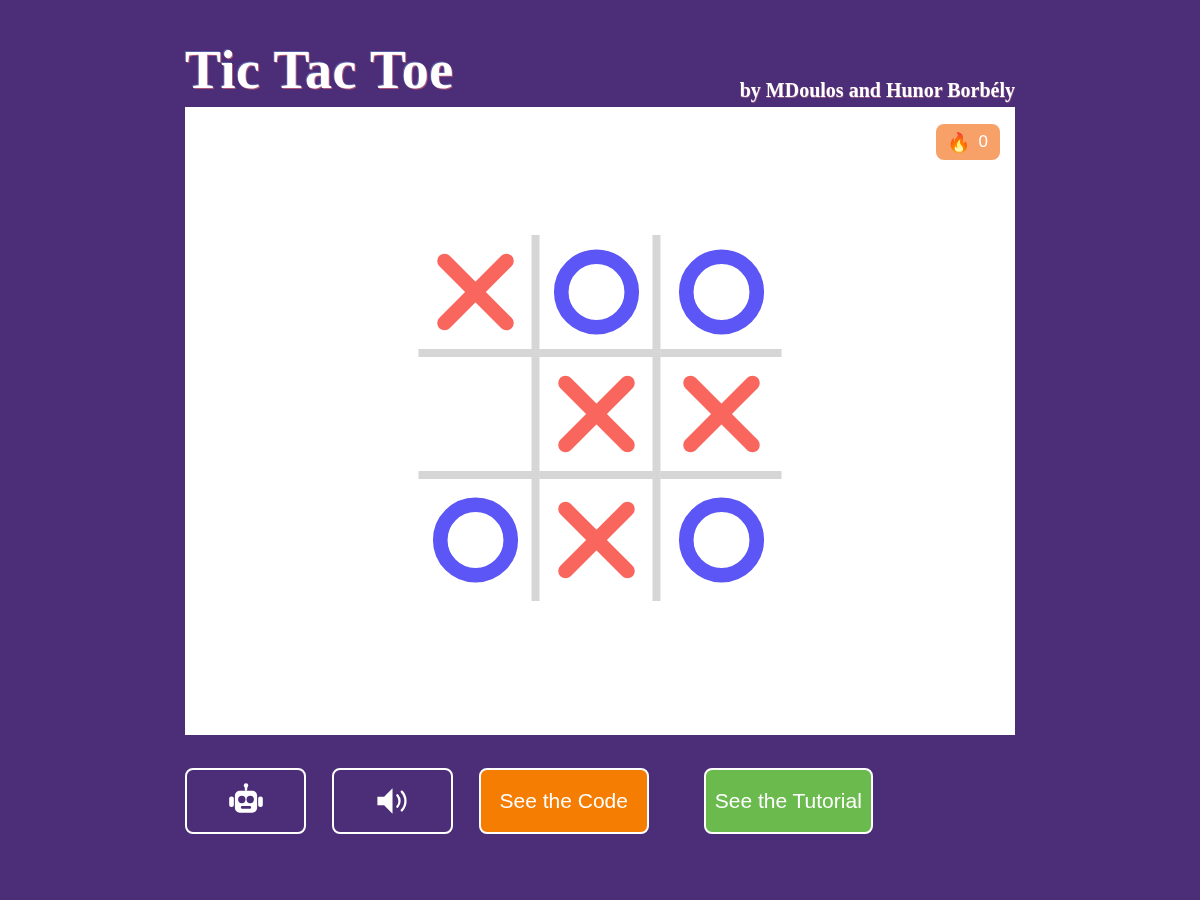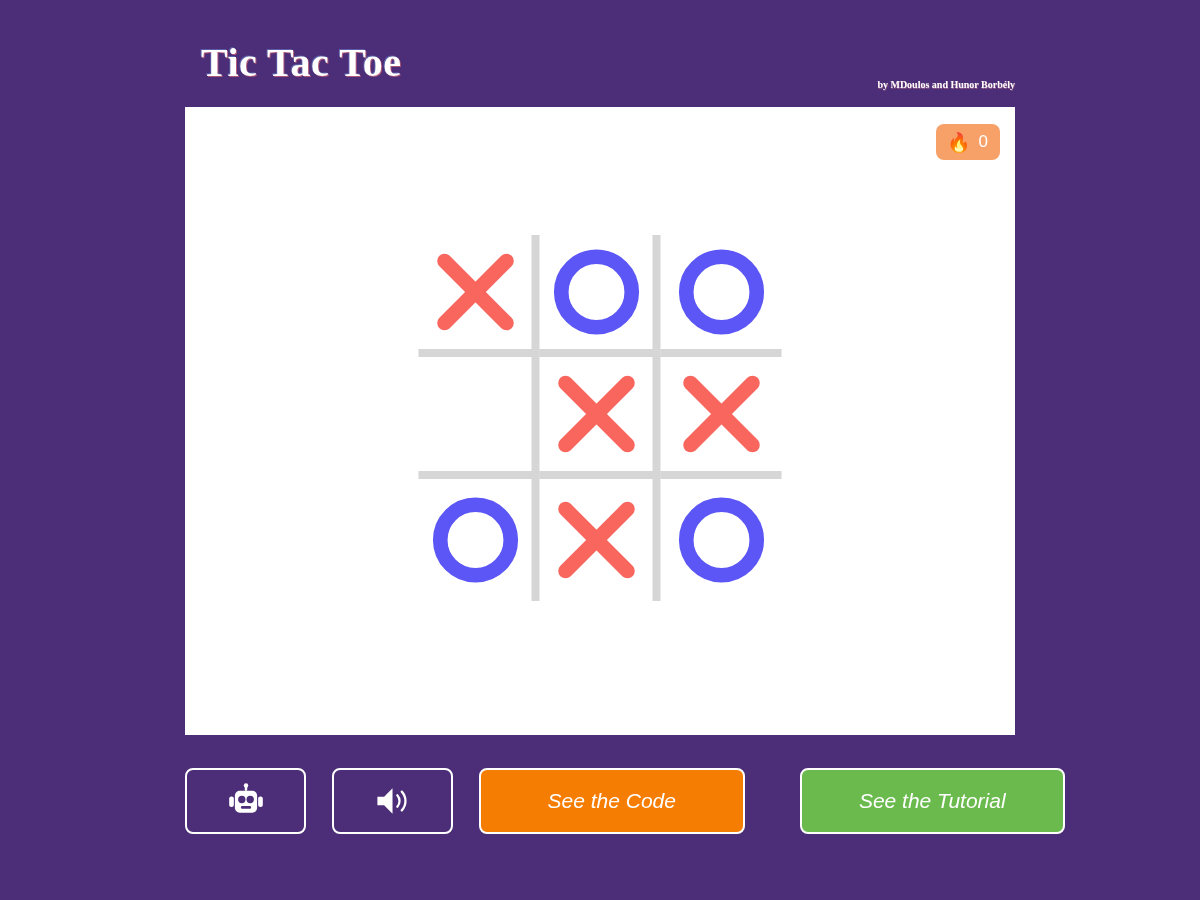--- a/index.html
+++ b/index.html
@@ -21,37 +21,37 @@
     width: 830px;
   }
 
   
   .header {
     position: relative;
     height: 62px;
   }
   .title {
     position: absolute;
-    left: 16px;
+    left: 0;
     top: -2px;
     margin: 0;
     font-family: "Liberation Serif", serif;
     font-weight: bold;
-    font-size: 40px;
+    font-size: 54px;
     line-height: 1;
     color: #ffffff;
     letter-spacing: 0.5px;
     text-shadow: 1px 1px 0 rgba(255,120,120,0.55), -1px -1px 0 rgba(120,180,255,0.35);
   }
   .byline {
     position: absolute;
     right: 0;
     top: 34px;
     font-family: "Liberation Serif", serif;
-    font-size: 10px;
+    font-size: 20px;
     font-weight: bold;
     color: #ffffff;
     white-space: nowrap;
     text-shadow: 0.5px 0.5px 0 rgba(255,150,150,0.4);
     padding-left: 17px;
   }
 
   
   .panel {
     position: relative;
@@ -113,24 +113,23 @@
   .cell.c0, .cell.c1, .cell.c2, .cell.c3, .cell.c4, .cell.c5 {
     border-bottom: 8px solid #d6d6d6;
   }
   .cell svg { display: block; overflow: visible; }
 
   
   .controls {
     position: absolute;
     left: 185px;
     top: 768px;
-    width: 880px;
+    width: 688px;
     display: flex;
     gap: 26px;
-    font-style: italic;
   }
   .btn {
     box-sizing: border-box;
     border-radius: 8px;
     border: 2px solid #ffffff;
     height: 66px;
     display: flex;
     align-items: center;
     justify-content: center;
     cursor: pointer;

